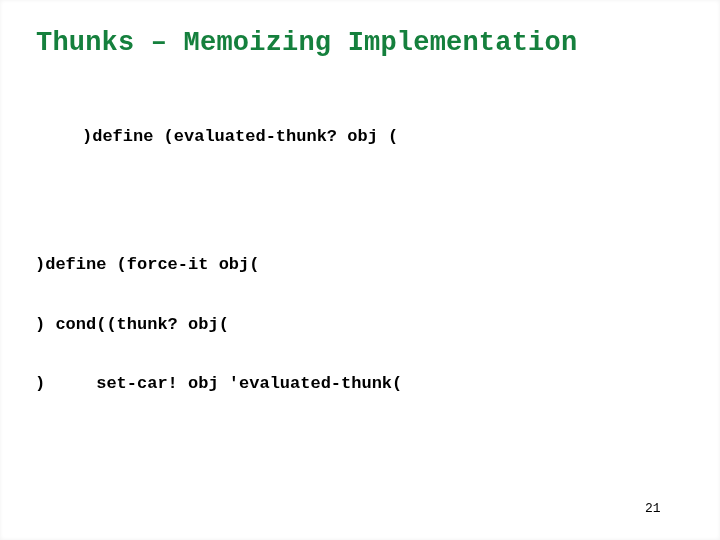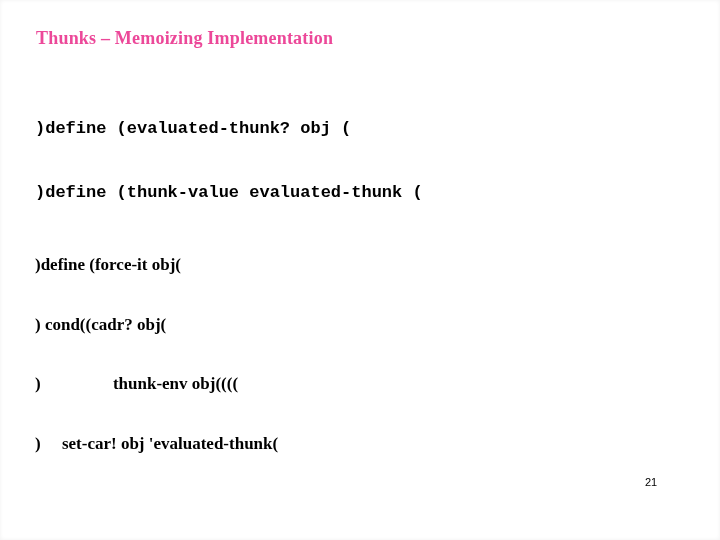--- a/index.html
+++ b/index.html
@@ -13,76 +13,74 @@
     height: 540px;
     background: #ffffff;
     overflow: hidden;
     font-family: "Liberation Sans", sans-serif;
     box-shadow: inset 0 0 4px rgba(0,0,0,0.06);
   }
   .slide-title {
     position: absolute;
     left: 36px;
     top: 28px;
-    font-family: Liberation Serif, serif;
-    font-size: 18px;
+    font-family: Liberation Mono, monospace;
+    font-size: 27px;
     font-weight: bold;
-    color: #ec4899;
+    color: #15803d;
     letter-spacing: 0.2px;
     white-space: nowrap;
   }
   .code-block {
     position: absolute;
     left: 35px;
     color: #000000;
     font-family: "Liberation Mono", "DejaVu Sans Mono", monospace;
     font-size: 17px;
     font-weight: bold;
     white-space: pre;
   }
   .code-block-1 {
-    top: 78px;
+    top: 86px;
+    margin-left: 47px;
   }
   .code-block-1 .code-line {
     line-height: 26px;
     height: 26px;
   }
   .code-block-2 {
     top: 216px;
   }
   .code-block-2 .code-line {
     line-height: 21.7px;
     height: 21.7px;
-    font-family: Liberation Serif, serif;
   }
   .page-number {
     position: absolute;
     left: 645px;
-    top: 476px;
-    font-family: Liberation Sans, sans-serif;
-    font-size: 11px;
+    top: 501px;
+    font-family: Liberation Mono, monospace;
+    font-size: 13px;
     color: #000000;
   }
 </style>
 </head>
 <body>
 
 <div class="slide">
 
   <div class="slide-title">Thunks – Memoizing Implementation</div>
 
   <div class="code-block code-block-1">
     <div class="code-line">)define (evaluated-thunk? obj (</div>
-    <div class="code-line">)define (thunk-value evaluated-thunk (</div>
   </div>
 
   <div class="code-block code-block-2">
     <div class="code-line">)define (force-it obj(</div>
-    <div class="code-line">) cond((cadr? obj(</div>
-    <div class="code-line">)                 thunk-env obj((((</div>
+    <div class="code-line">) cond((thunk? obj(</div>
     <div class="code-line">)     set-car! obj 'evaluated-thunk(</div>
     
     
     
     
     
   </div>
 
   <div class="page-number">21</div>
 

